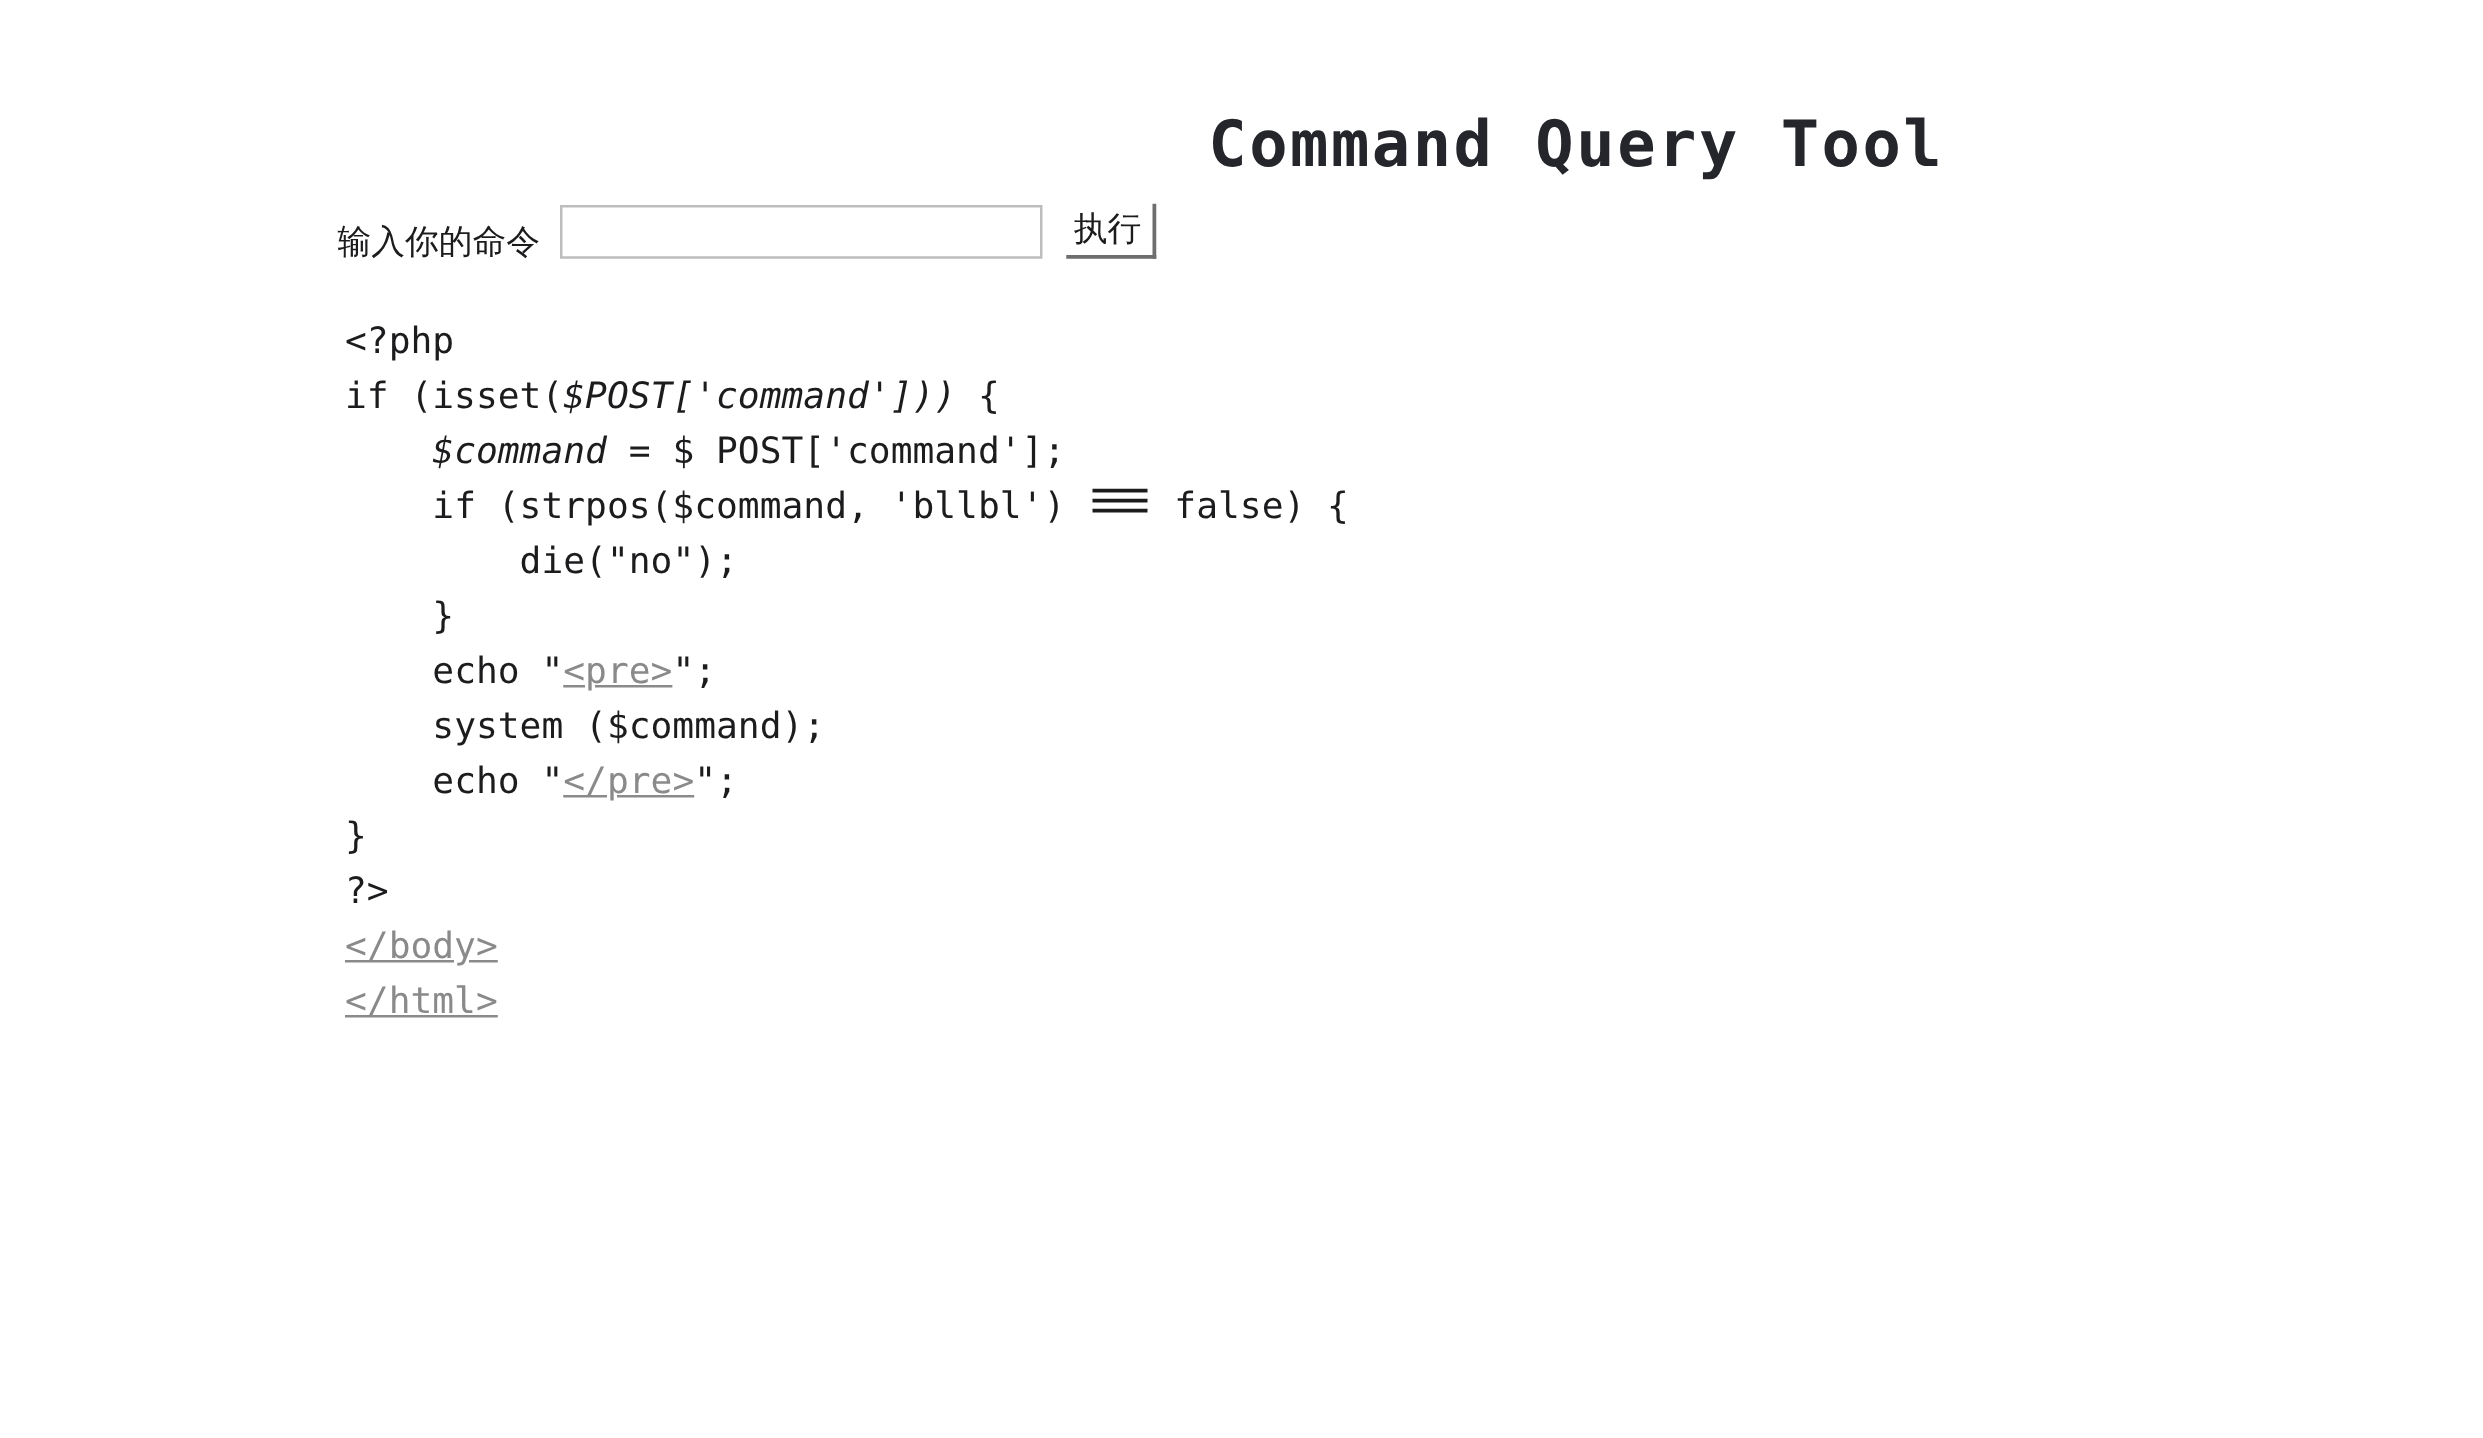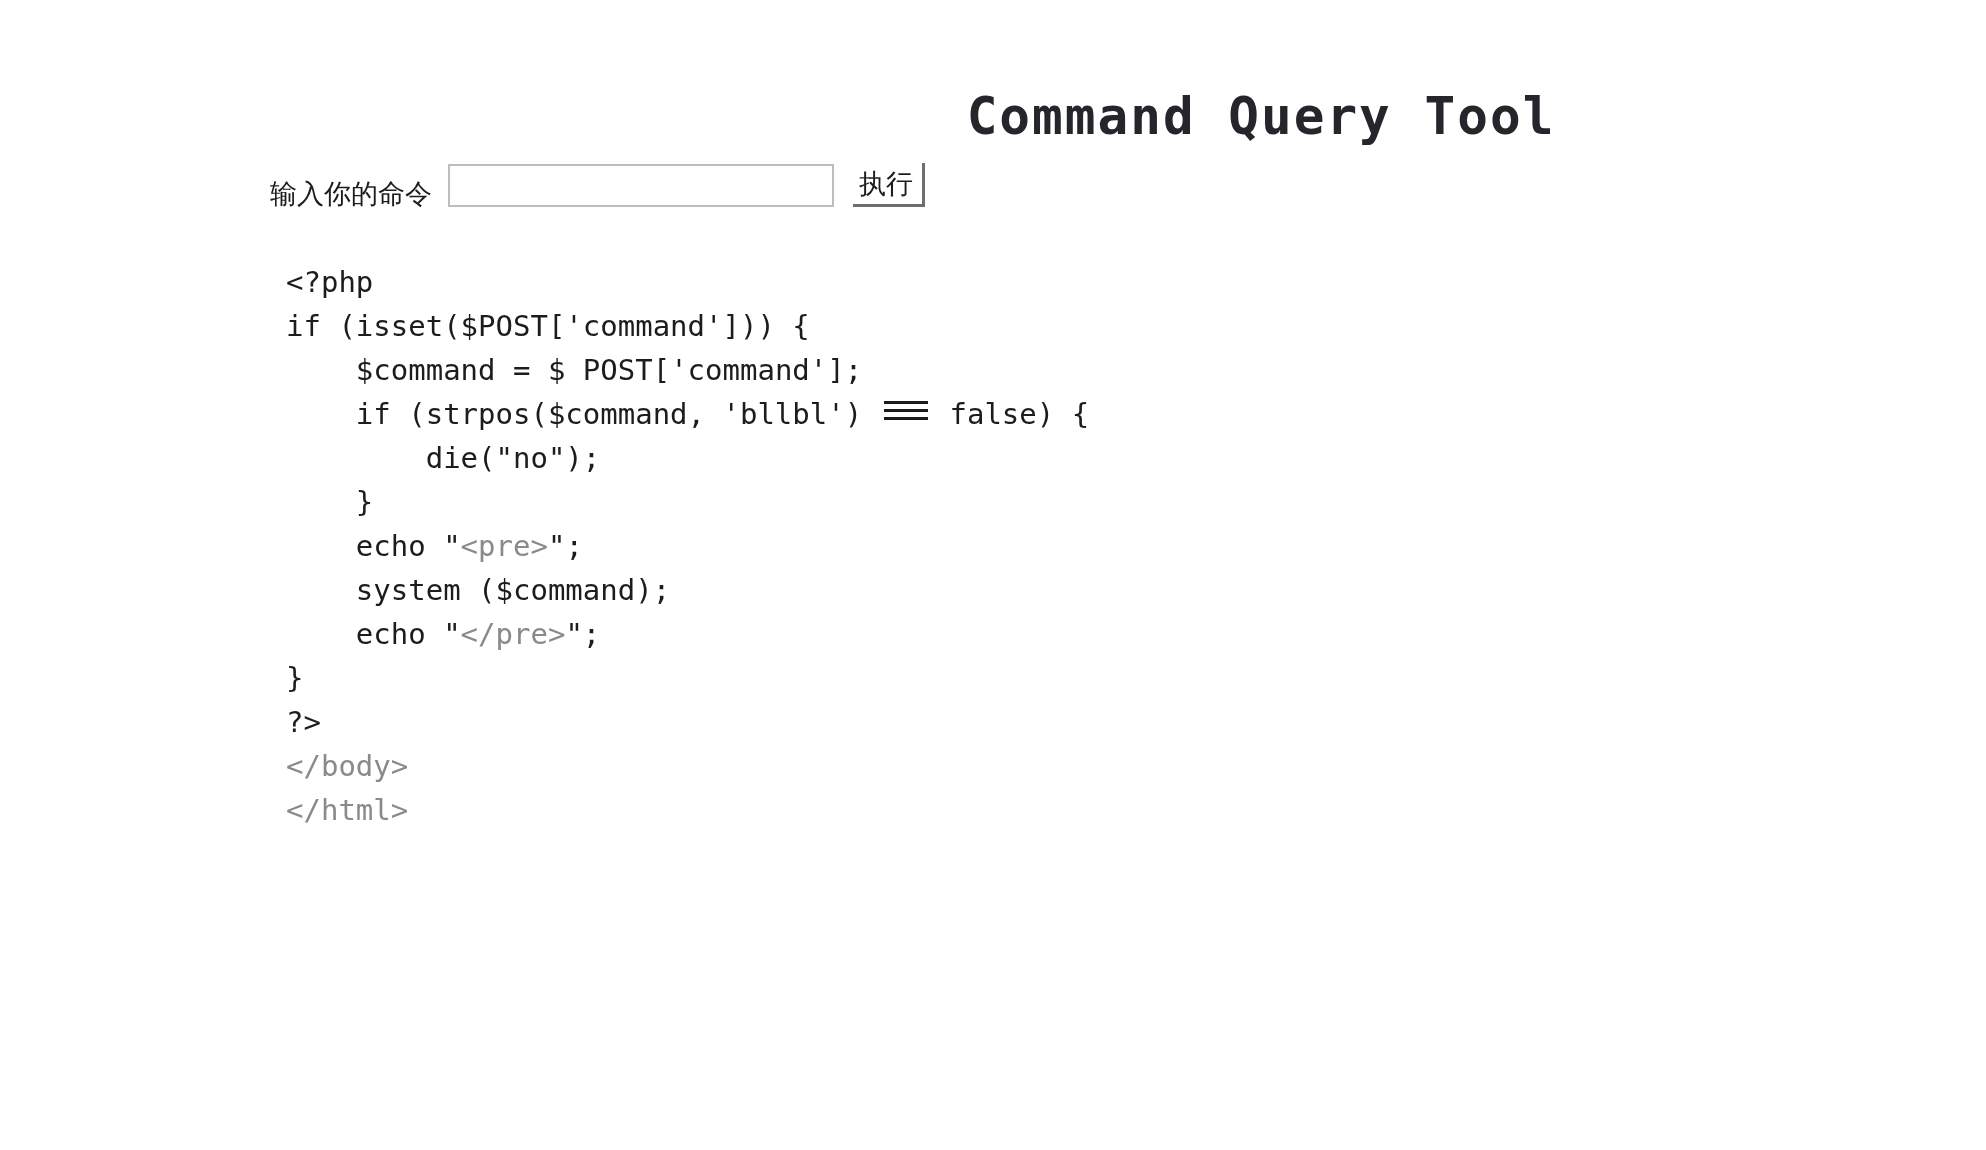--- a/index.html
+++ b/index.html
@@ -82,31 +82,31 @@
     display: flex;
     align-items: center;
     justify-content: center;
   }
 
   
   .code-block {
     position: absolute;
     left: 270px;
     top: 244px;
-    margin: 16px;
+    margin: 6px;
     font-family: "DejaVu Sans Mono", "Liberation Mono", monospace;
     font-size: 29px;
     line-height: 44px;
     color: #1c1c1e;
     white-space: pre;
     letter-spacing: 0px;
   }
   .code-line { display: block; height: 44px; }
-  .tok-em   { }
-  .tok-tag  { color: #8a8a8a; }
+  .tok-em   { font-style: italic; }
+  .tok-tag  { color: #8a8a8a; text-decoration: underline; }
   .tok-eq3  {
     position: relative;
     display: inline-block;
     width: 3ch;
     vertical-align: baseline;
   }
   .tok-eq3 i {
     position: absolute;
     left: 0.25ch;
     width: 2.5ch;

